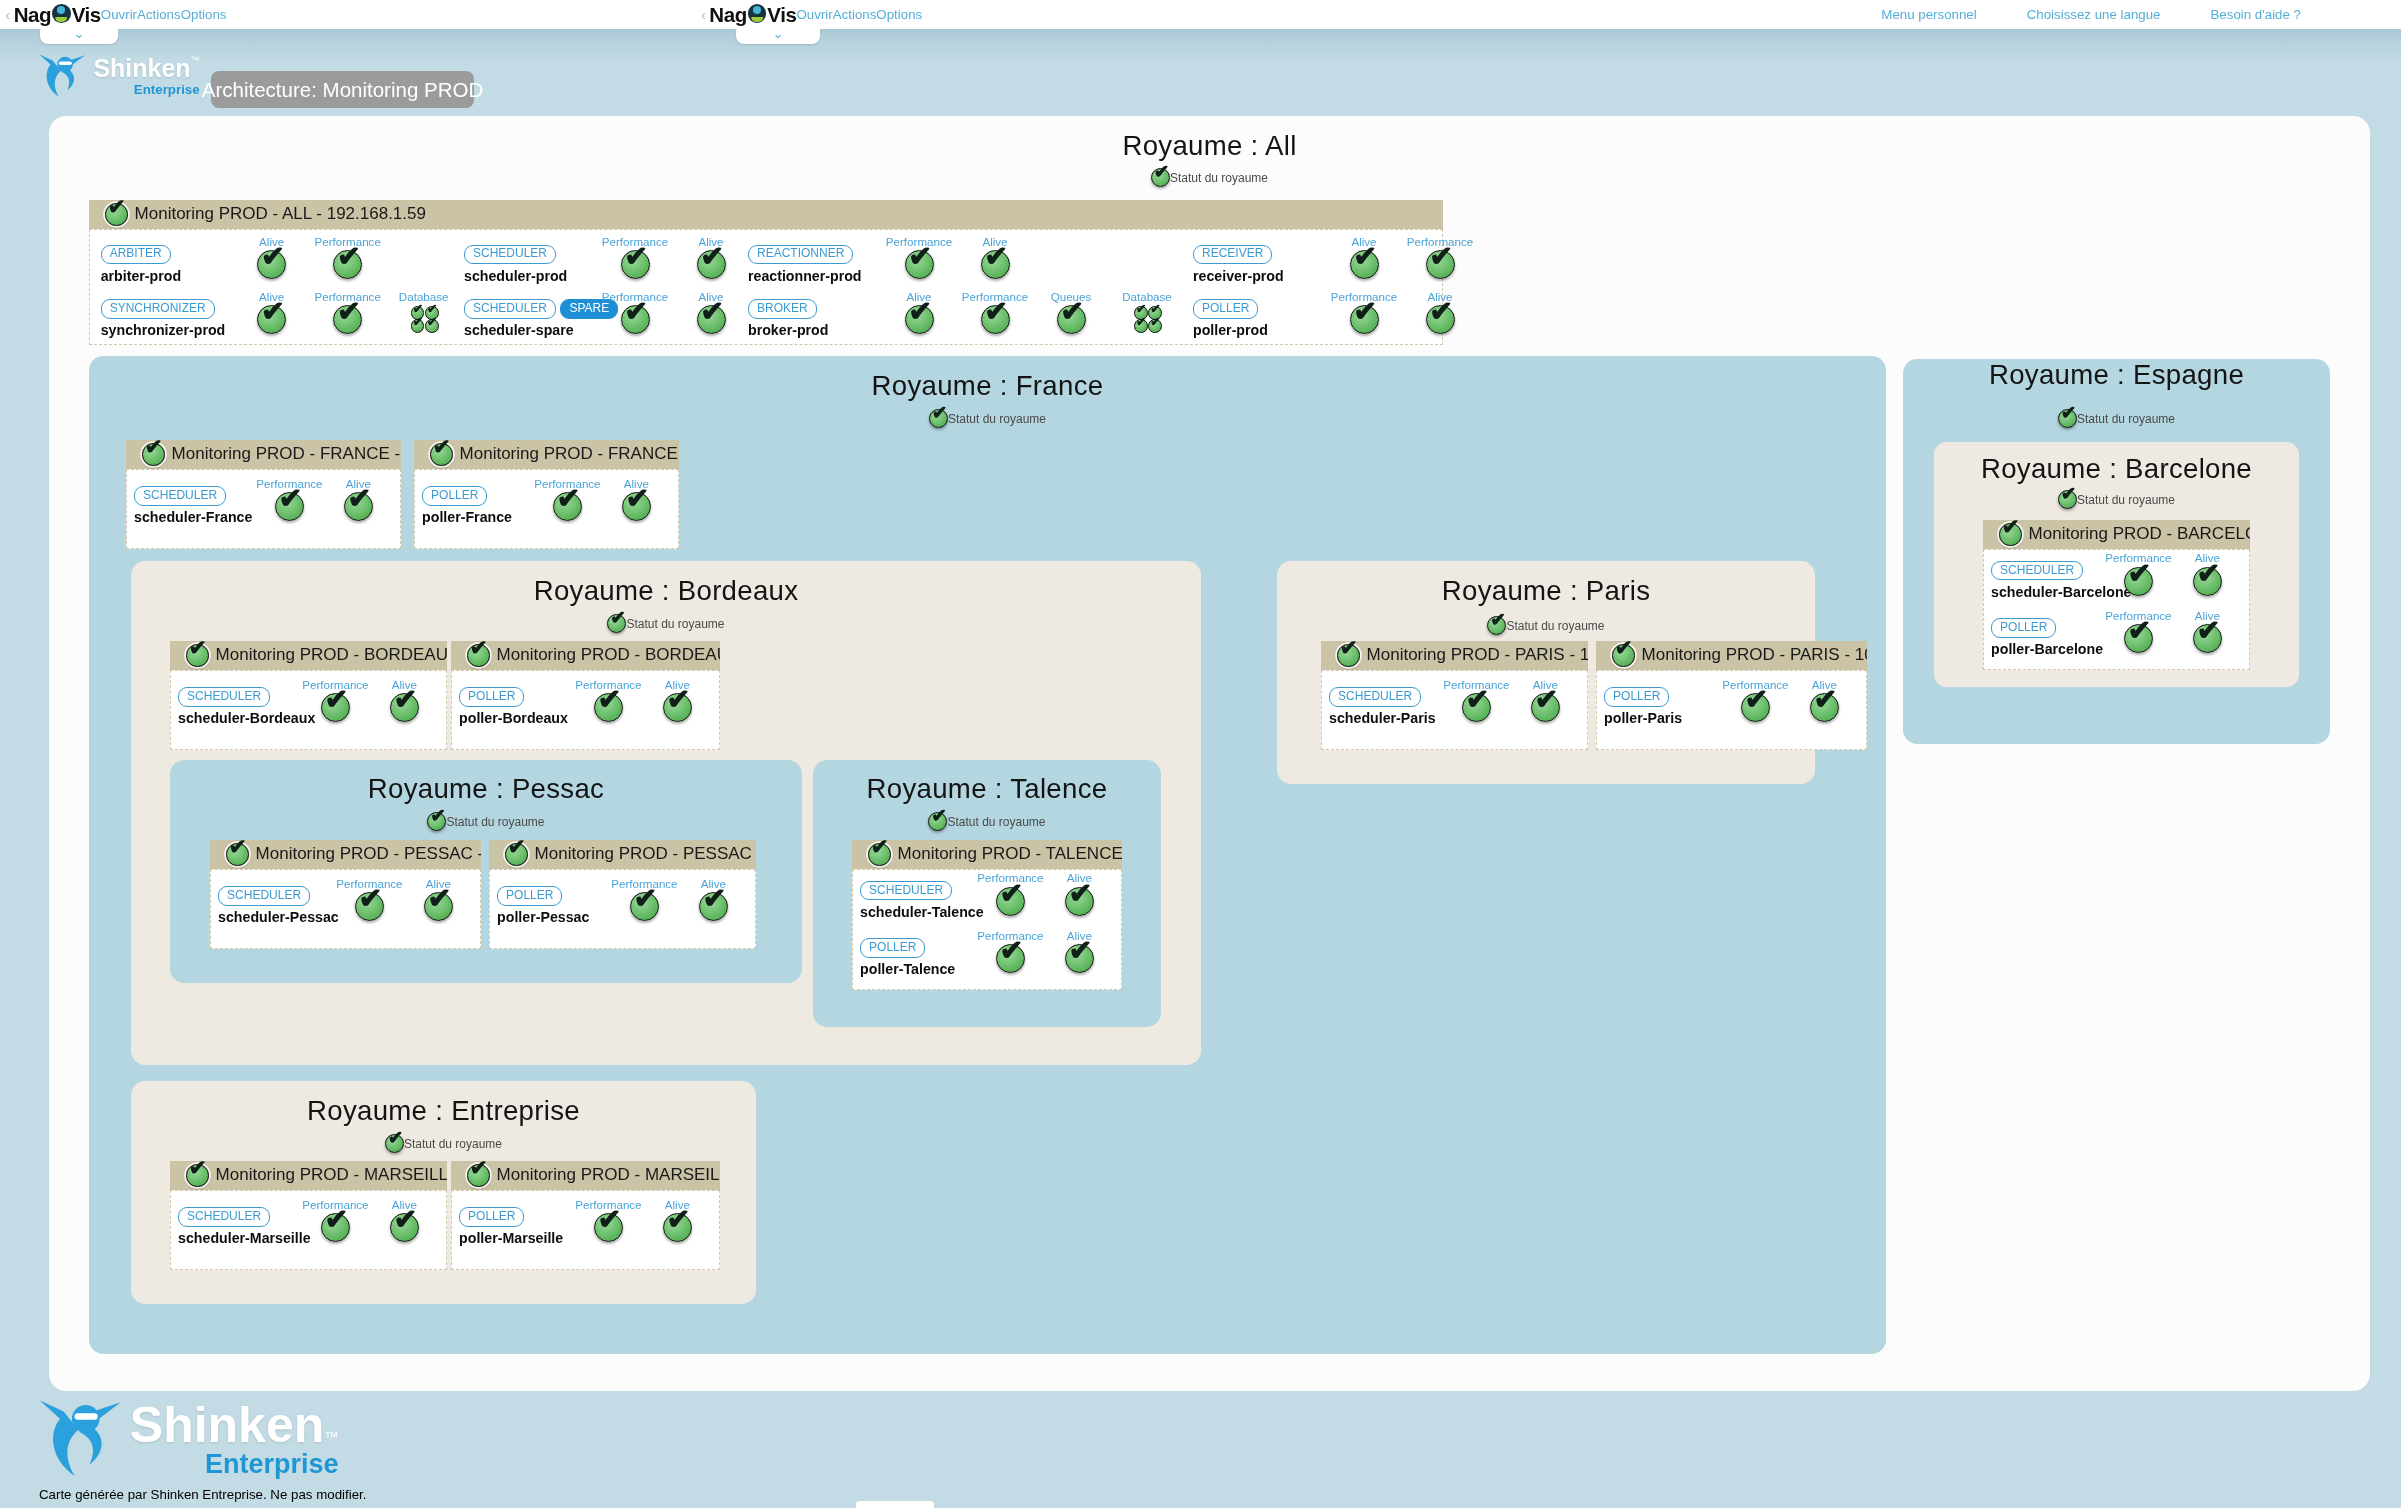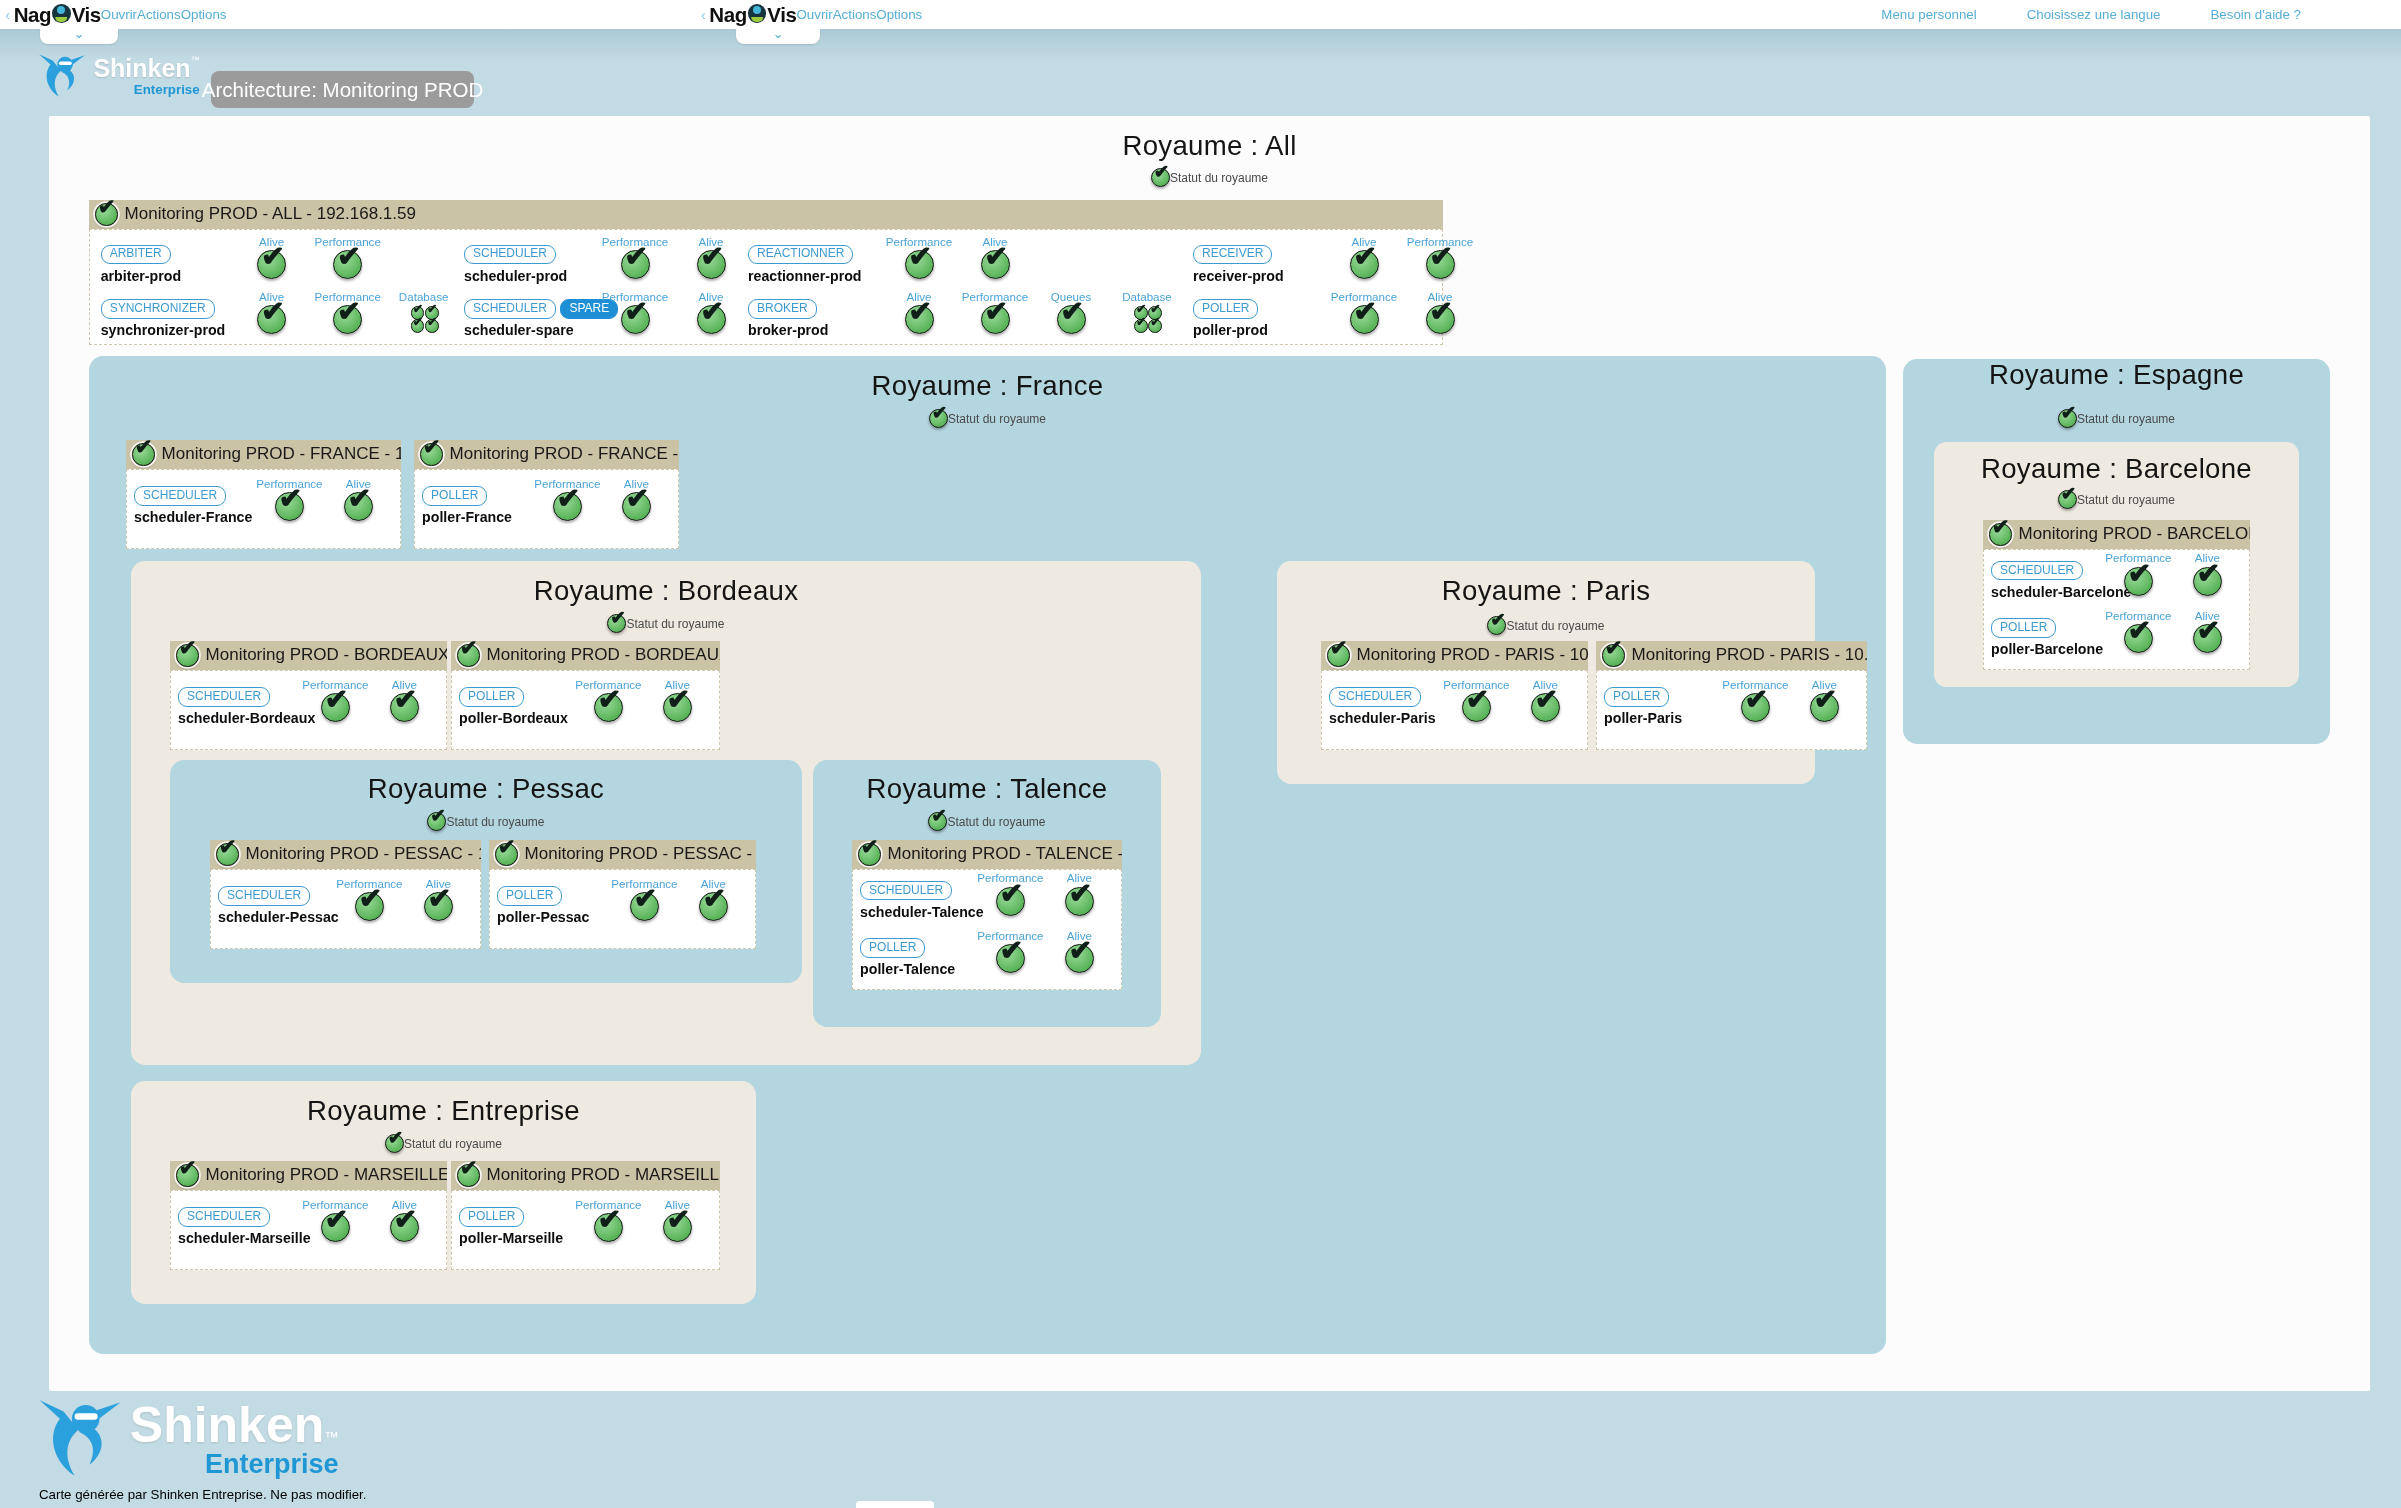--- a/index.html
+++ b/index.html
@@ -27,32 +27,32 @@
   .brand-sm{position:absolute;left:37px;top:50px;display:flex;align-items:center;gap:4.4px}
   .brand-sm svg{width:52px;height:52px}
   .btxt{display:flex;flex-direction:column;align-items:flex-end;line-height:1}
   .bname{color:#fff;font-weight:700;font-size:25px;text-shadow:0 0.9px 1.8px rgba(0,0,0,.15)}
   .btm{color:#fff;font-size:9px;vertical-align:top}
   .bsub{color:#1f97d4;font-size:13.3px;font-weight:700;margin-top:1.8px}
   .arch{position:absolute;left:211px;top:71px;width:263px;height:37px;background:#9b9b9b;border-radius:8px;
         color:#fff;font-size:20.5px;display:flex;align-items:center;justify-content:center;white-space:nowrap}
 
   
-  .wrap{position:absolute;left:49px;top:116px;width:2321px;height:1275px;background:#fcfcfc;border-radius:2px}
+  .wrap{position:absolute;left:49px;top:116px;width:2321px;height:1275px;background:#fcfcfc;border-radius:17px}
 
   .rtitle{position:absolute;left:0;width:100%;text-align:center;font-size:27.6px;color:#141414;letter-spacing:0.3px;white-space:nowrap}
   .statusrow{position:absolute;left:0;width:100%;display:flex;align-items:center;justify-content:center;gap:0;cursor:pointer}
   .scap{font-size:12px;color:#4a4a4a;white-space:nowrap}
 
   .panel-blue{position:absolute;background:#b4d6e0;border-radius:14.2px}
   .panel-beige{position:absolute;background:#eeeae1;border-radius:14.2px}
 
   
   .mon{position:absolute}
-  .mhead{height:28.5px;background:#cbc3a6;display:flex;align-items:center;gap:7.1px;padding:0 6px;
+  .mhead{height:28.5px;background:#cbc3a6;display:flex;align-items:center;gap:7.1px;padding:0 16px;
          white-space:nowrap;overflow:hidden;cursor:pointer}
   .mtitle{font-size:17px;color:#191919}
   .mbody{background:#fff;border:1.8px dashed #cfc7ab;position:relative}
   .mbody.single{height:78px}
   .mbody.dual{height:119px}
   .mbody.big{height:114px}
   .entry{position:absolute;display:flex;align-items:flex-start}
   .entry.fill{left:7.1px;top:7.1px;width:calc(100% - 14.2px)}
   .id{display:flex;flex-direction:column;align-items:flex-start;padding-top:9.8px;gap:3.6px;flex:1 1 auto;min-width:0}
   .brow{display:flex;gap:4.4px}

